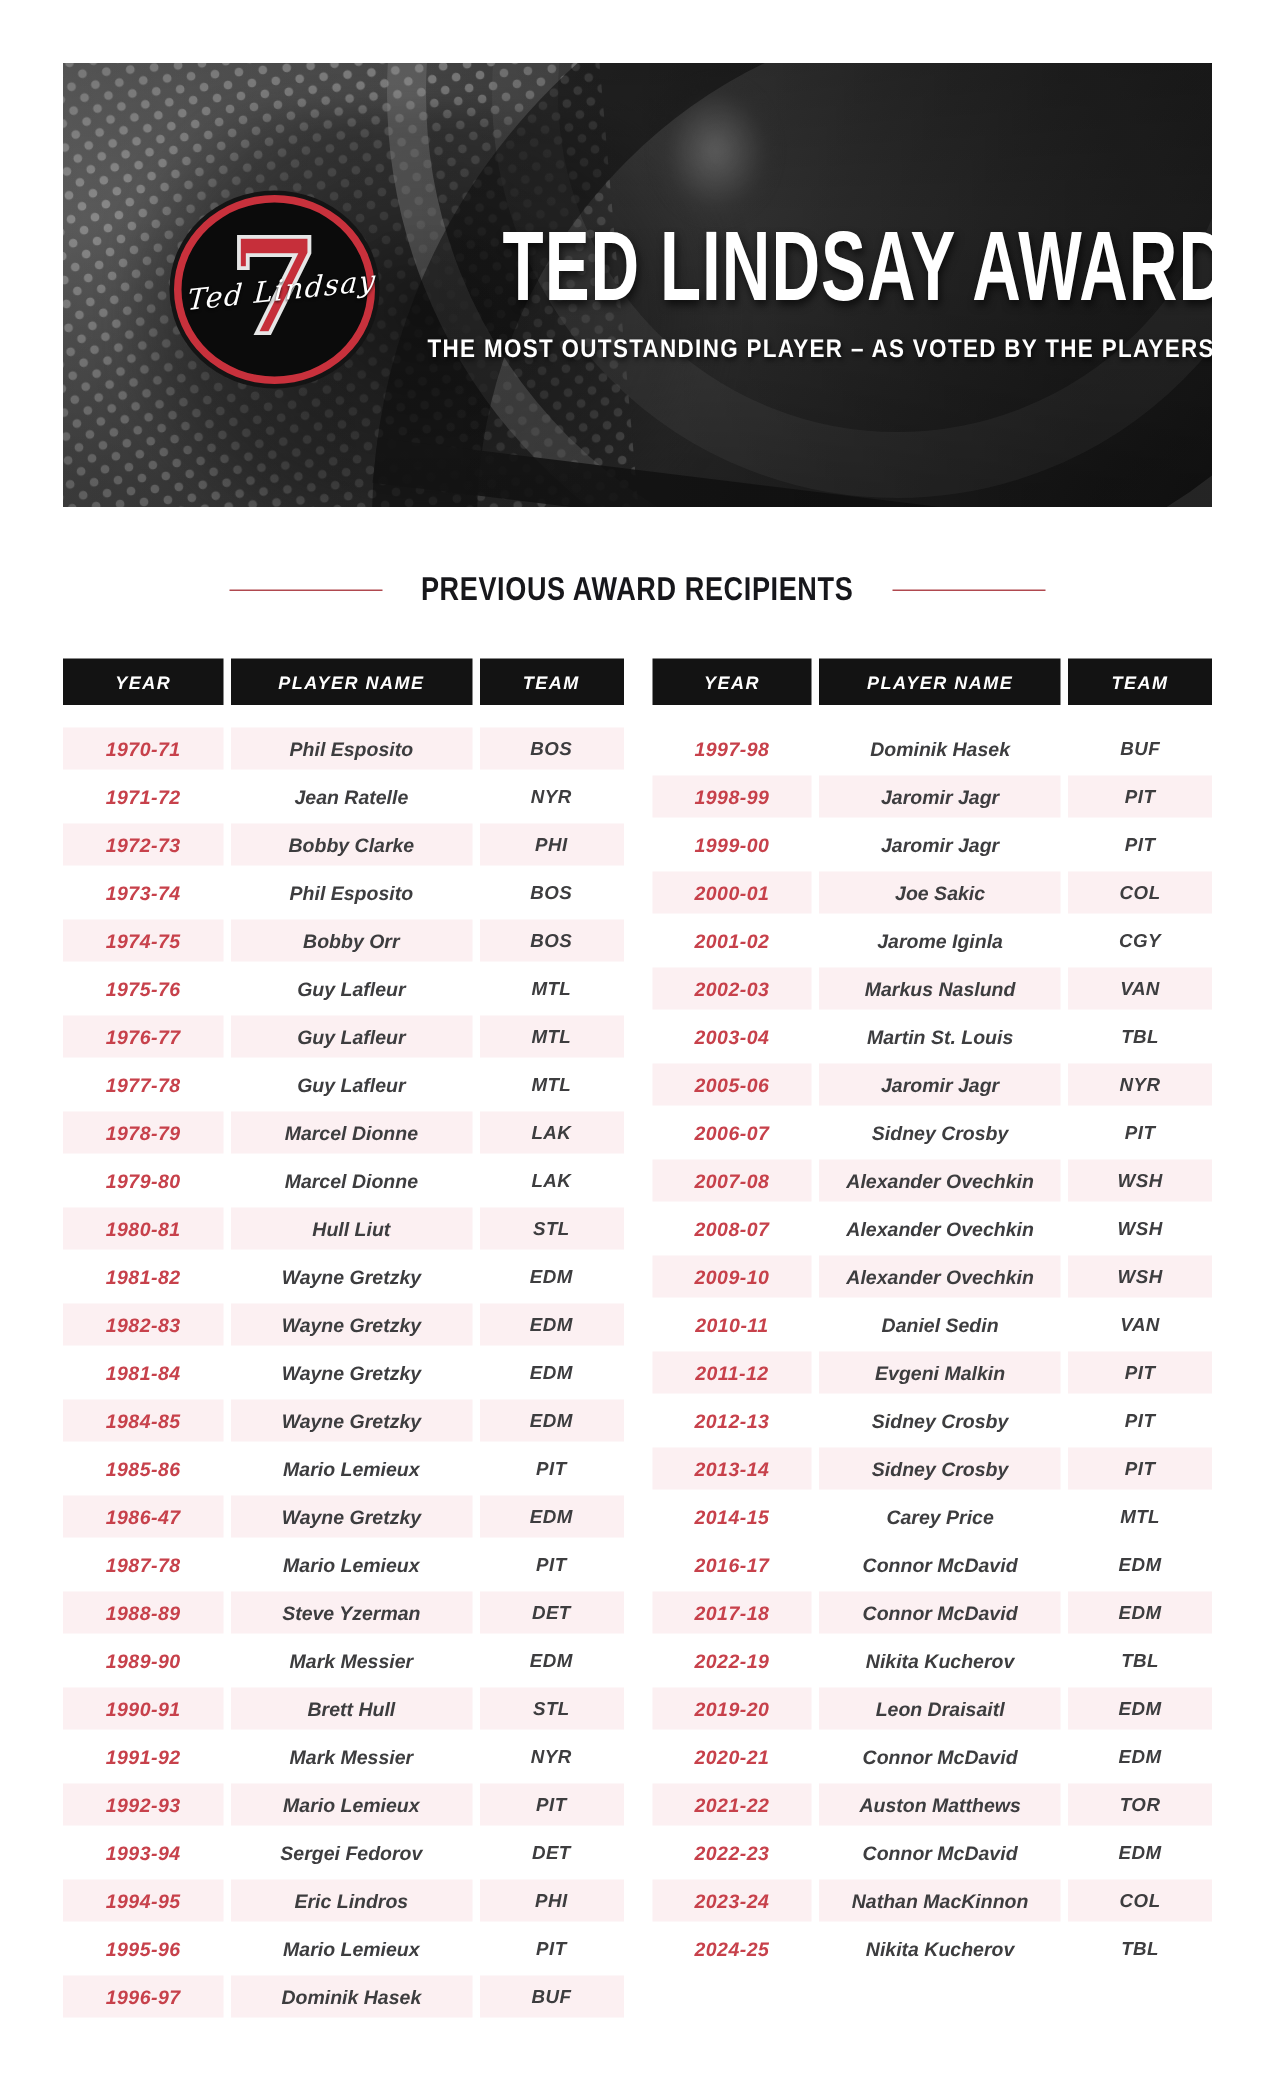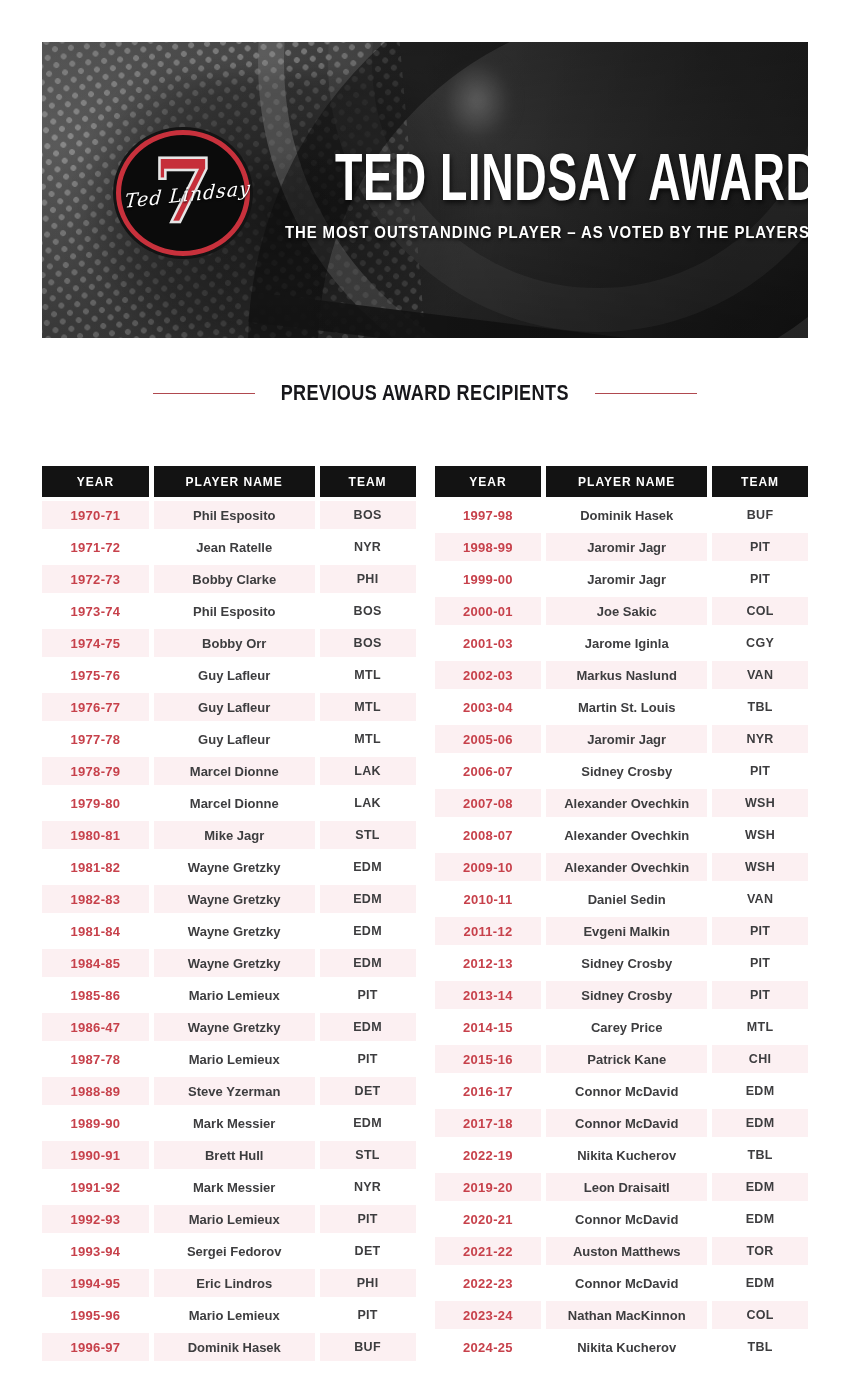--- a/index.html
+++ b/index.html
@@ -47,26 +47,26 @@
   .banner-subtitle{margin-top:13px;color:#ffffff;font-weight:700;font-size:17px;white-space:nowrap;letter-spacing:1px;
     transform:scaleX(.88);transform-origin:center;text-shadow:1px 2px 4px rgba(0,0,0,.65);}
 
   
   .section-heading{position:absolute;left:0;top:380px;width:850px;display:flex;align-items:center;justify-content:center;gap:22px;}
   .heading-line{width:102px;height:1px;background:var(--divider-red);}
   .heading-text{font-size:22px;font-weight:900;color:#17171b;white-space:nowrap;letter-spacing:.5px;
     transform:scaleX(.82);transform-origin:center;margin:0 -28px;}
 
   
-  .tables{position:absolute;left:42px;top:466px;width:766px;display:flex;gap:19px;}
+  .tables{position:absolute;left:42px;top:439px;width:766px;display:flex;gap:19px;font-style:italic;}
   .award-table{flex:1;}
   .t-header,.t-row{display:grid;grid-template-columns:107fr 161fr 96fr;column-gap:5px;}
   .t-header .th{background:var(--header-black);color:#ffffff;font-size:12px;font-weight:700;letter-spacing:1px;
     height:31px;display:flex;align-items:center;justify-content:center;}
-  .t-body{margin-top:4px;display:flex;flex-direction:column;gap:4px;}
+  .t-body{margin-top:15px;display:flex;flex-direction:column;gap:4px;}
   .t-row{height:28px;}
   .t-row .td{display:flex;align-items:center;justify-content:center;font-size:13px;font-weight:700;color:var(--text-dark);}
   .t-row.shaded .td{background:var(--row-pink);}
   .td.year{color:var(--accent-red);letter-spacing:.3px;}
   .td.team{font-size:12.5px;letter-spacing:.3px;}
 </style>
 </head>
 <body>
 
 <div class="page">
@@ -162,21 +162,21 @@
     </div>
 
     <div class="t-row">
       <div class="td year">1979-80</div>
       <div class="td player">Marcel Dionne</div>
       <div class="td team">LAK</div>
     </div>
 
     <div class="t-row shaded">
       <div class="td year">1980-81</div>
-      <div class="td player">Mike Jagr</div>
+      <div class="td player">Hull Liut</div>
       <div class="td team">STL</div>
     </div>
 
     <div class="t-row">
       <div class="td year">1981-82</div>
       <div class="td player">Wayne Gretzky</div>
       <div class="td team">EDM</div>
     </div>
 
     <div class="t-row shaded">
@@ -296,21 +296,21 @@
       <div class="td team">PIT</div>
     </div>
 
     <div class="t-row shaded">
       <div class="td year">2000-01</div>
       <div class="td player">Joe Sakic</div>
       <div class="td team">COL</div>
     </div>
 
     <div class="t-row">
-      <div class="td year">2001-03</div>
+      <div class="td year">2001-02</div>
       <div class="td player">Jarome Iginla</div>
       <div class="td team">CGY</div>
     </div>
 
     <div class="t-row shaded">
       <div class="td year">2002-03</div>
       <div class="td player">Markus Naslund</div>
       <div class="td team">VAN</div>
     </div>
 
@@ -373,25 +373,20 @@
       <div class="td player">Sidney Crosby</div>
       <div class="td team">PIT</div>
     </div>
 
     <div class="t-row">
       <div class="td year">2014-15</div>
       <div class="td player">Carey Price</div>
       <div class="td team">MTL</div>
     </div>
 
-    <div class="t-row shaded">
-      <div class="td year">2015-16</div>
-      <div class="td player">Patrick Kane</div>
-      <div class="td team">CHI</div>
-    </div>
 
     <div class="t-row">
       <div class="td year">2016-17</div>
       <div class="td player">Connor McDavid</div>
       <div class="td team">EDM</div>
     </div>
 
     <div class="t-row shaded">
       <div class="td year">2017-18</div>
       <div class="td player">Connor McDavid</div>

